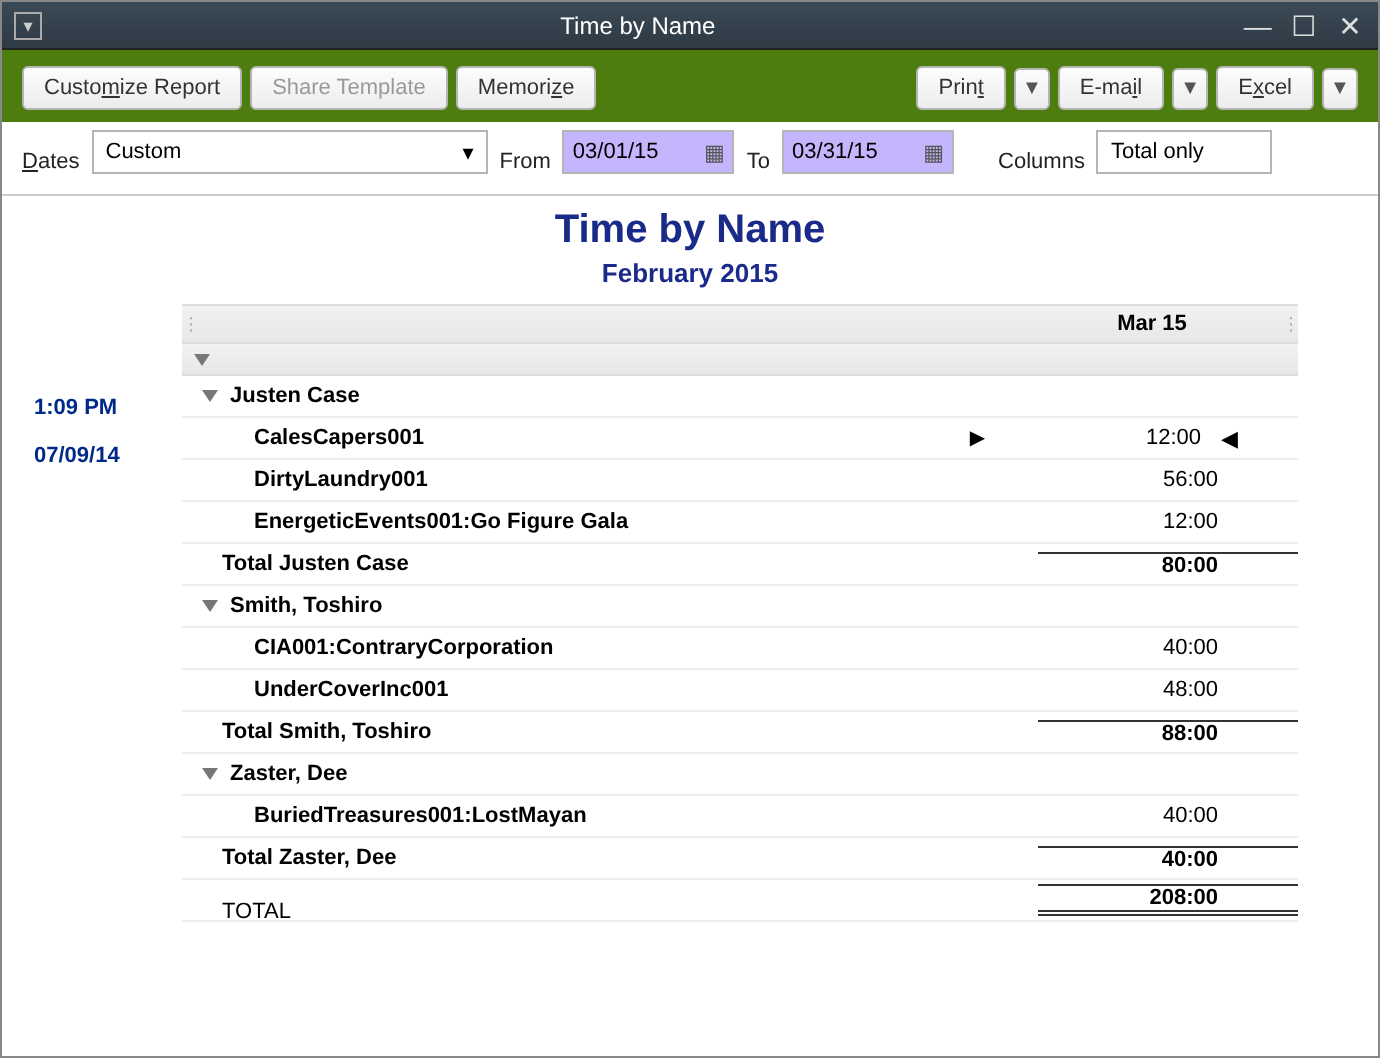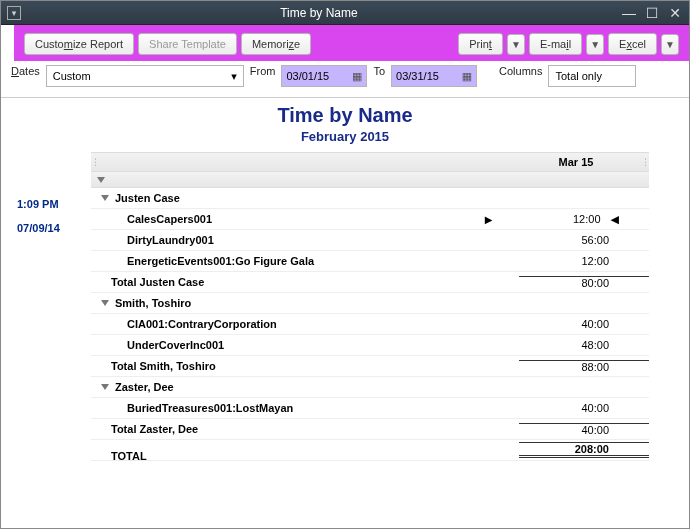--- a/index.html
+++ b/index.html
@@ -24,22 +24,21 @@
     border-bottom: 1px solid #222;
   }
   .titlebar .title { flex: 1; text-align: center; font-size: 12px; }
   .titlebar .left-box { width: 14px; height: 14px; border: 1px solid #aaa; display:inline-flex;align-items:center;justify-content:center;font-size:9px;color:#ccc;}
   .window-controls span { display:inline-block; width:16px; text-align:center; color:#ddd; font-size:14px; margin-left:4px; cursor:pointer;}
   .toolbar {
     display: flex;
     padding: 8px 10px 6px 10px;
     gap: 4px;
     align-items:center;
-    background: #d946ef;
-    margin-left: 13px;
+    background: #4d7c0f;
   }
   .btn {
     background: linear-gradient(#fdfdfd, #ececec);
     border: 1px solid #b5b5b5;
     border-radius: 3px;
     padding: 4px 10px;
     font-size: 11px;
     cursor: pointer;
     color: #333;
     white-space: nowrap;
@@ -58,21 +57,21 @@
     padding: 4px 4px;
     font-size: 10px;
     cursor: pointer;
     color:#555;
     display:inline-flex;align-items:center;justify-content:center;
     width:18px;
   }
   .spacer { flex:1; }
   .filterbar {
     display: flex;
-    align-items:flex-start;
+    align-items:flex-end;
     padding: 4px 10px 10px 10px;
     gap: 6px;
     border-bottom: 1px solid #ccc;
   }
   .filterbar label { color:#222; }
   .select {
     border: 1px solid #b5b5b5;
     background: #fff;
     height: 22px;
     display:flex;
@@ -111,22 +110,22 @@
     background: linear-gradient(#f2f2f2,#e7e7e7);
     border-bottom:1px solid #ddd;
     height:16px; display:flex; align-items:center; padding-left:6px;
   }
   .row { display:flex; align-items:center; height:21px; border-bottom:1px solid #eee; }
   .row .name { flex:1; }
   .row .val { width:130px; text-align:right; padding-right:40px; }
   .group .name { font-weight:bold; padding-left:10px; display:flex;align-items:center;text-align:right;}
   .item .name { padding-left:36px; }
   .subtotal .name { font-weight:bold; padding-left:20px;}
-  .subtotal .val { border-top:1px solid #333; font-weight:normal;}
-  .grandtotal .name { font-weight:bold; padding-left:20px;margin-top:12px;}
+  .subtotal .val { border-top:1px solid #333; font-weight:bold;}
+  .grandtotal .name { font-weight:normal; padding-left:20px;margin-top:12px;}
   .grandtotal .val { font-weight:bold; border-top:1px solid #333; border-bottom:3px double #333;}
   .tri-down { display:inline-block; width:0;height:0;border-left:4px solid transparent;border-right:4px solid transparent;border-top:6px solid #777; margin-right:6px;}
   .play { font-size:10px;}
   .arrow-left { font-size:11px; }
   .underline-letter { text-decoration: underline; }
 </style>
 </head>
 <body>
 
 <div class="titlebar">

